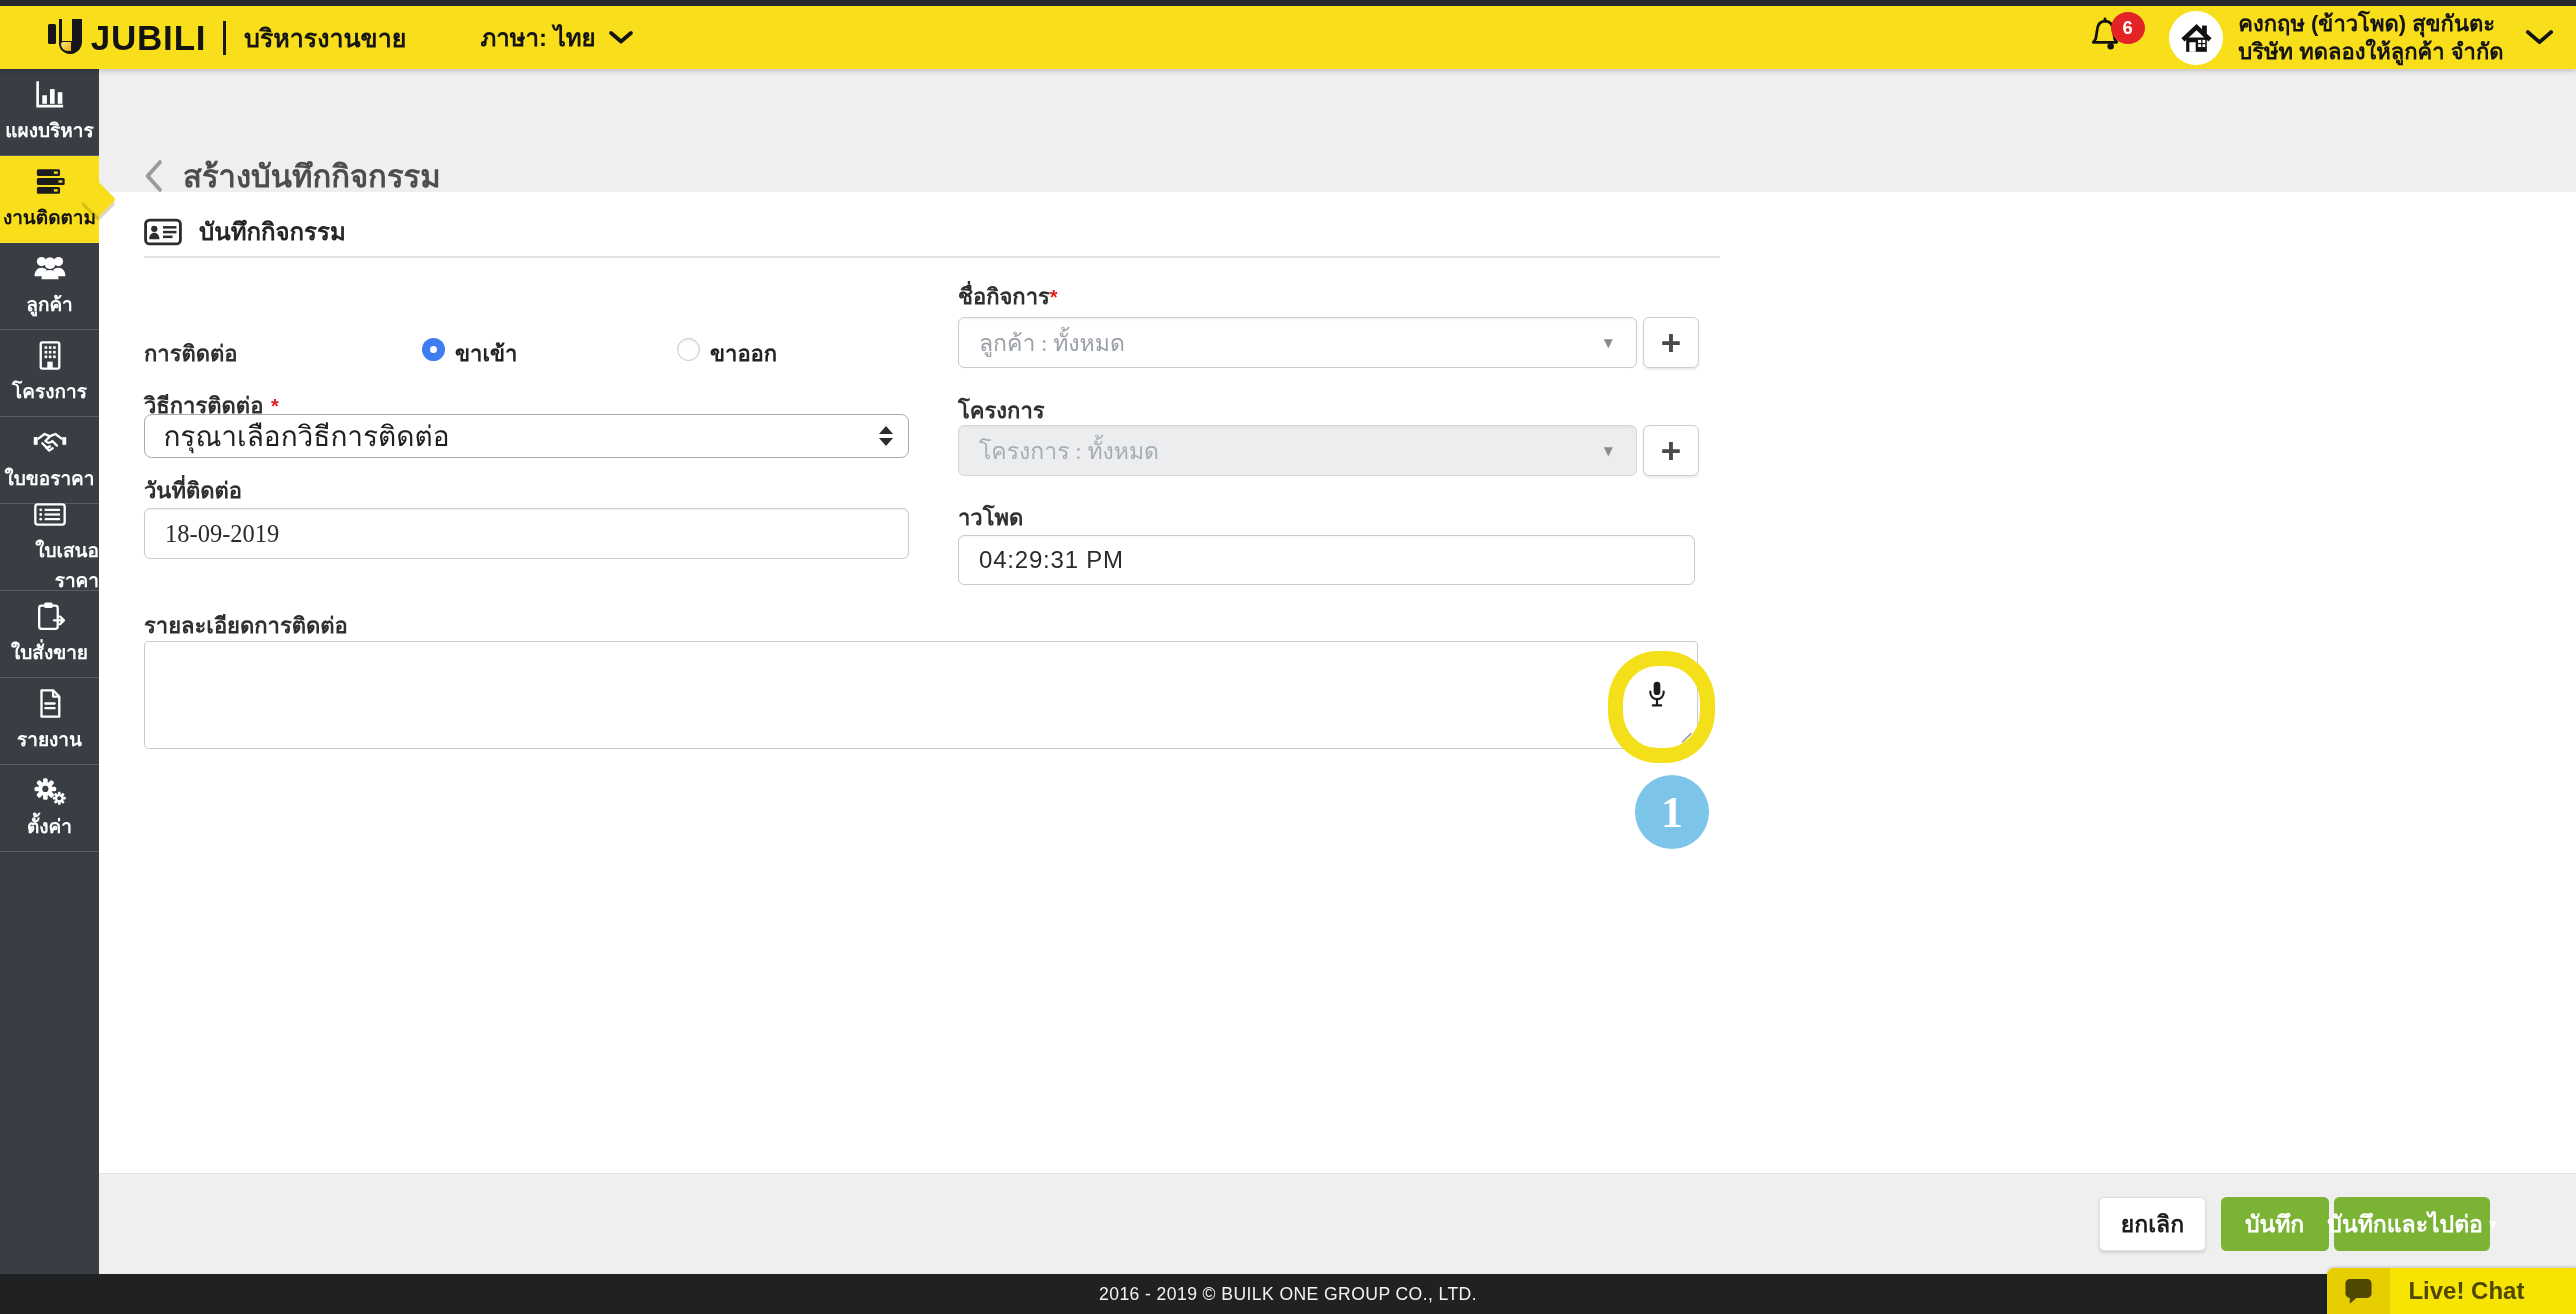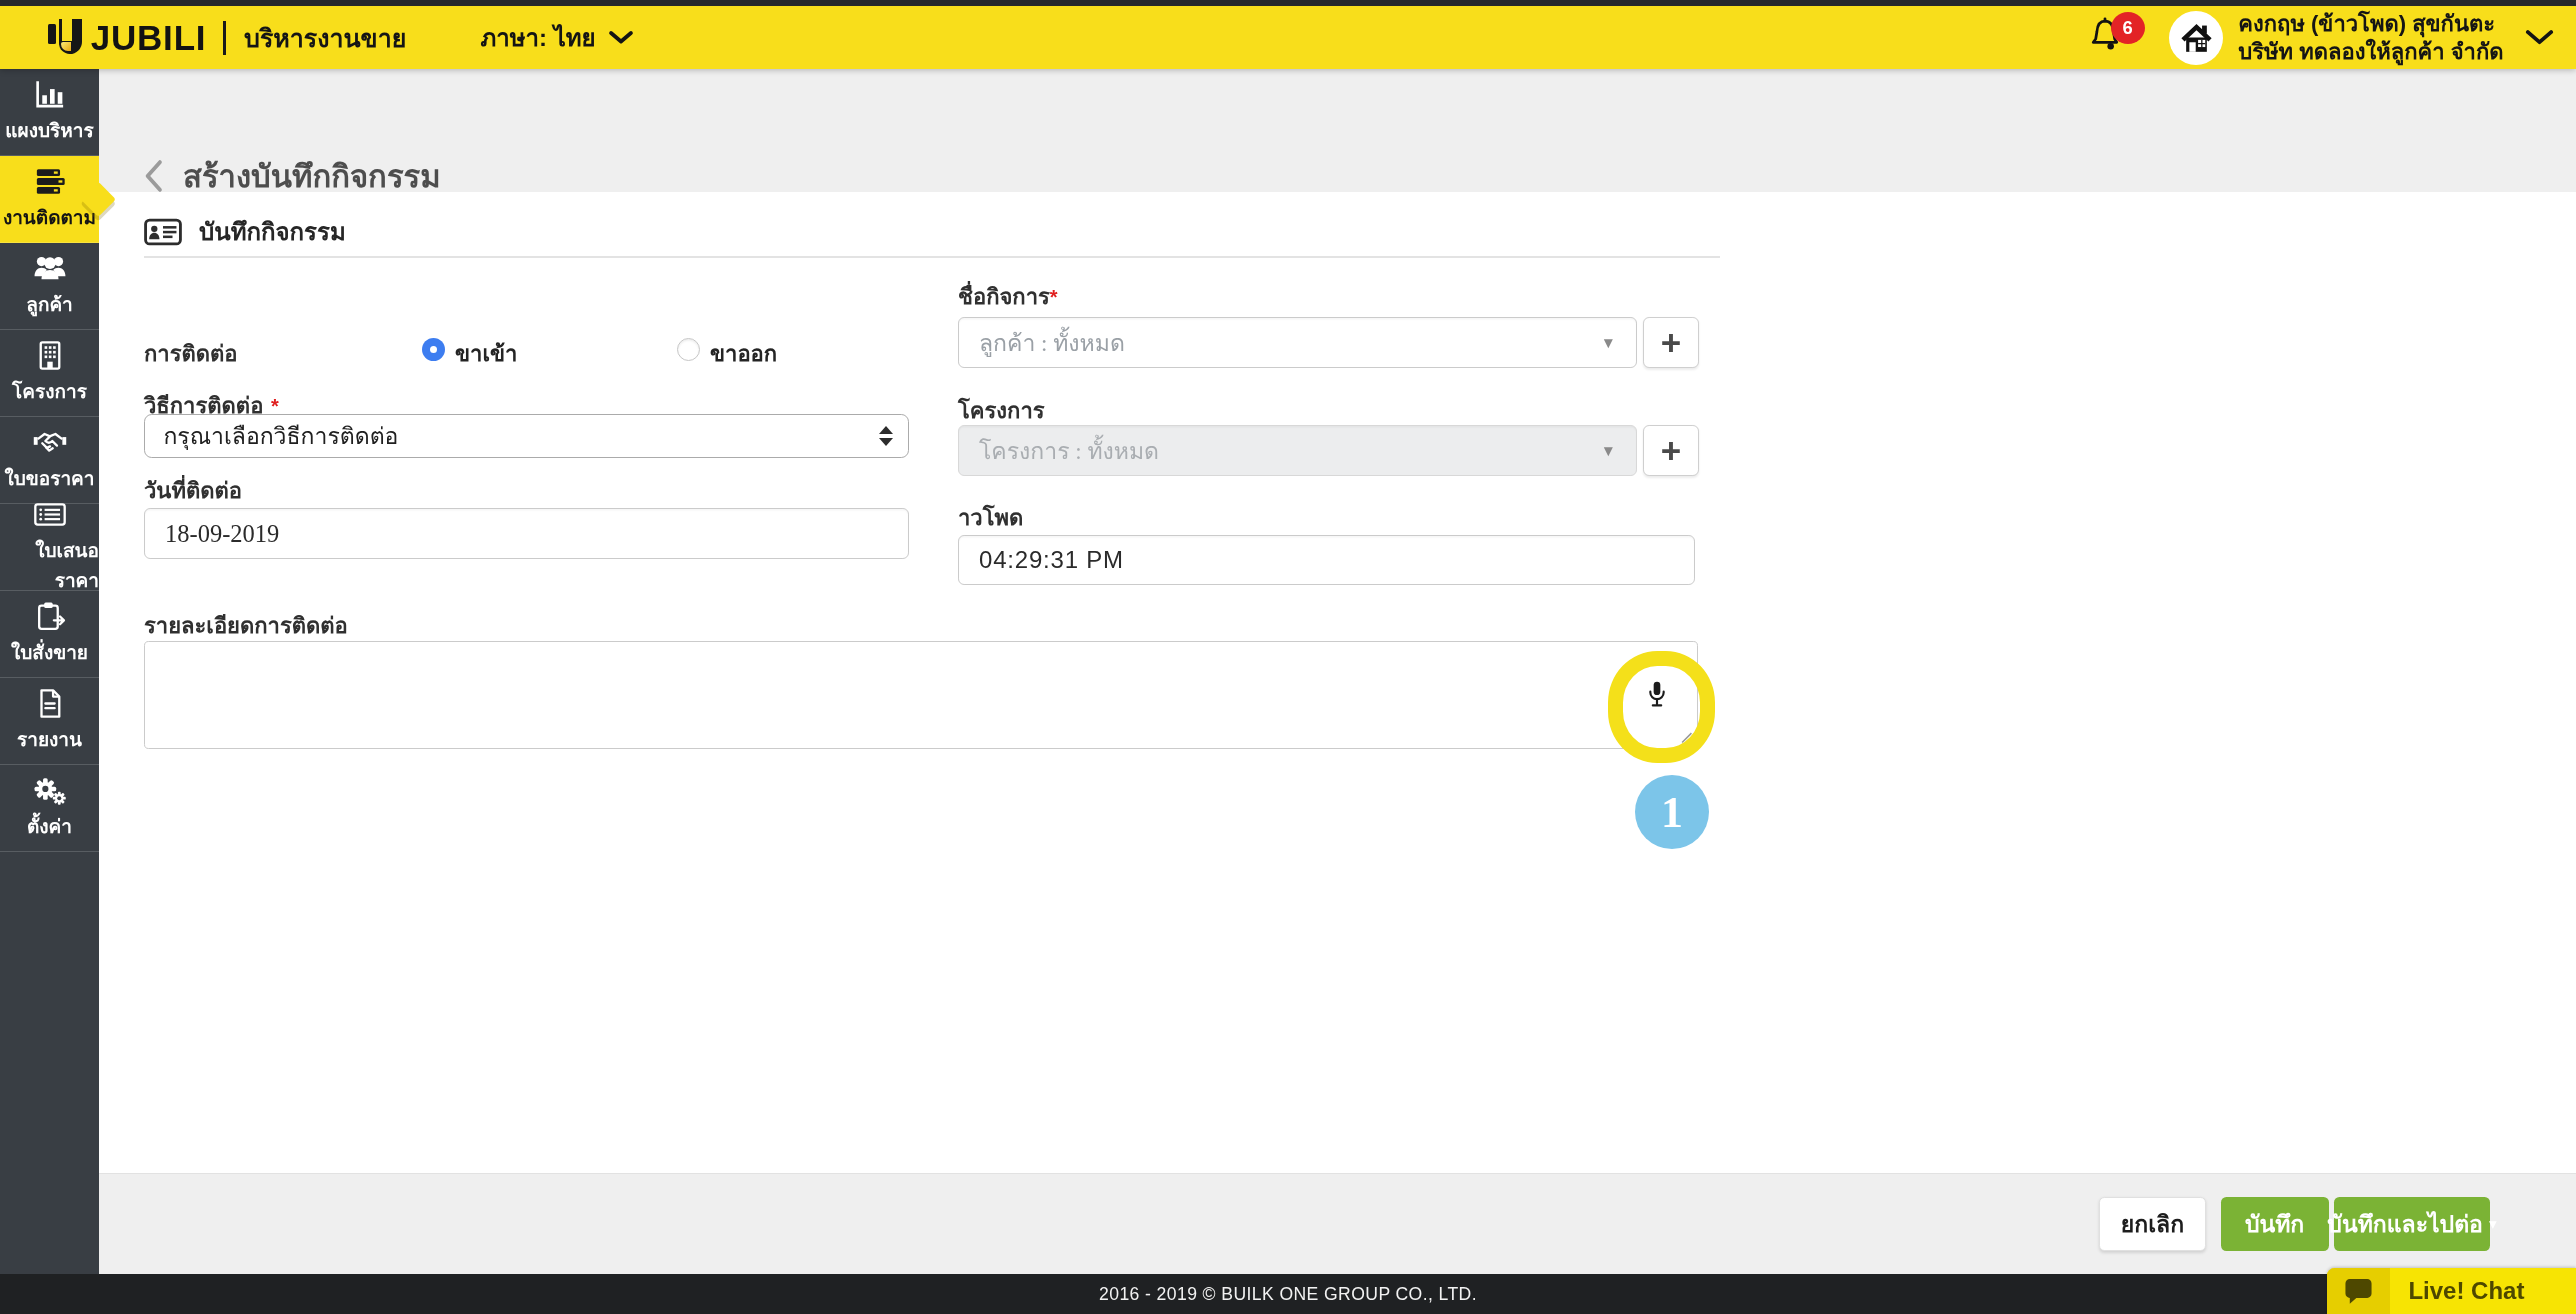--- a/index.html
+++ b/index.html
@@ -72,21 +72,21 @@
   .combo .ph { font-size:23px; color:#9aa0a6; font-family:"Liberation Serif",serif; }
   .combo .caret { margin-left:auto; font-size:15.3px; color:#8a8a8a; }
   .combo.disabled { background:#ECEDEE; border-color:#D8D8D8; }
   .combo.disabled .ph { color:#A9ADB1; }
   .plus-btn { position:absolute; width:56px; height:51px; border:1.5px solid #CFCFCF; border-radius:6.1px; background:#fff;
               display:flex; align-items:center; justify-content:center; font-size:35px; font-weight:700; color:#4a4a4a;
               cursor:pointer; box-shadow:0 1.5px 2.3px rgba(0,0,0,.08); }
 
   .select-box { position:absolute; height:44px; border:1.5px solid #ABABAB; border-radius:7.7px; background:#fff;
                 display:flex; align-items:center; padding:0 15.3px 0 18.4px; cursor:pointer; }
-  .select-box .val { font-size:23px; color:#202020; font-family:"Liberation Serif",serif; }
+  .select-box .val { font-size:28px; color:#202020; font-family:"Liberation Serif",serif; }
   .spinner { margin-left:auto; display:flex; flex-direction:column; gap:3.8px; }
   .spinner i { display:block; width:0; height:0; border-left:7px solid transparent; border-right:7px solid transparent; }
   .spinner .up { border-bottom:8.4px solid #2c2c2c; }
   .spinner .dn { border-top:8.4px solid #2c2c2c; }
 
   .text-input { position:absolute; height:51px; border:1.5px solid #CBCBCB; border-radius:6.1px; background:#fff;
                 padding:0 20px; font-size:24px; color:#2b2b2b; box-shadow:inset 0 1.5px 1.5px rgba(0,0,0,.04); outline:none; width:0; }
   .text-input.serif { font-family:"Liberation Serif",serif; font-size:24.5px; }
   .text-input.mono-ish { letter-spacing:0.8px; }
 

